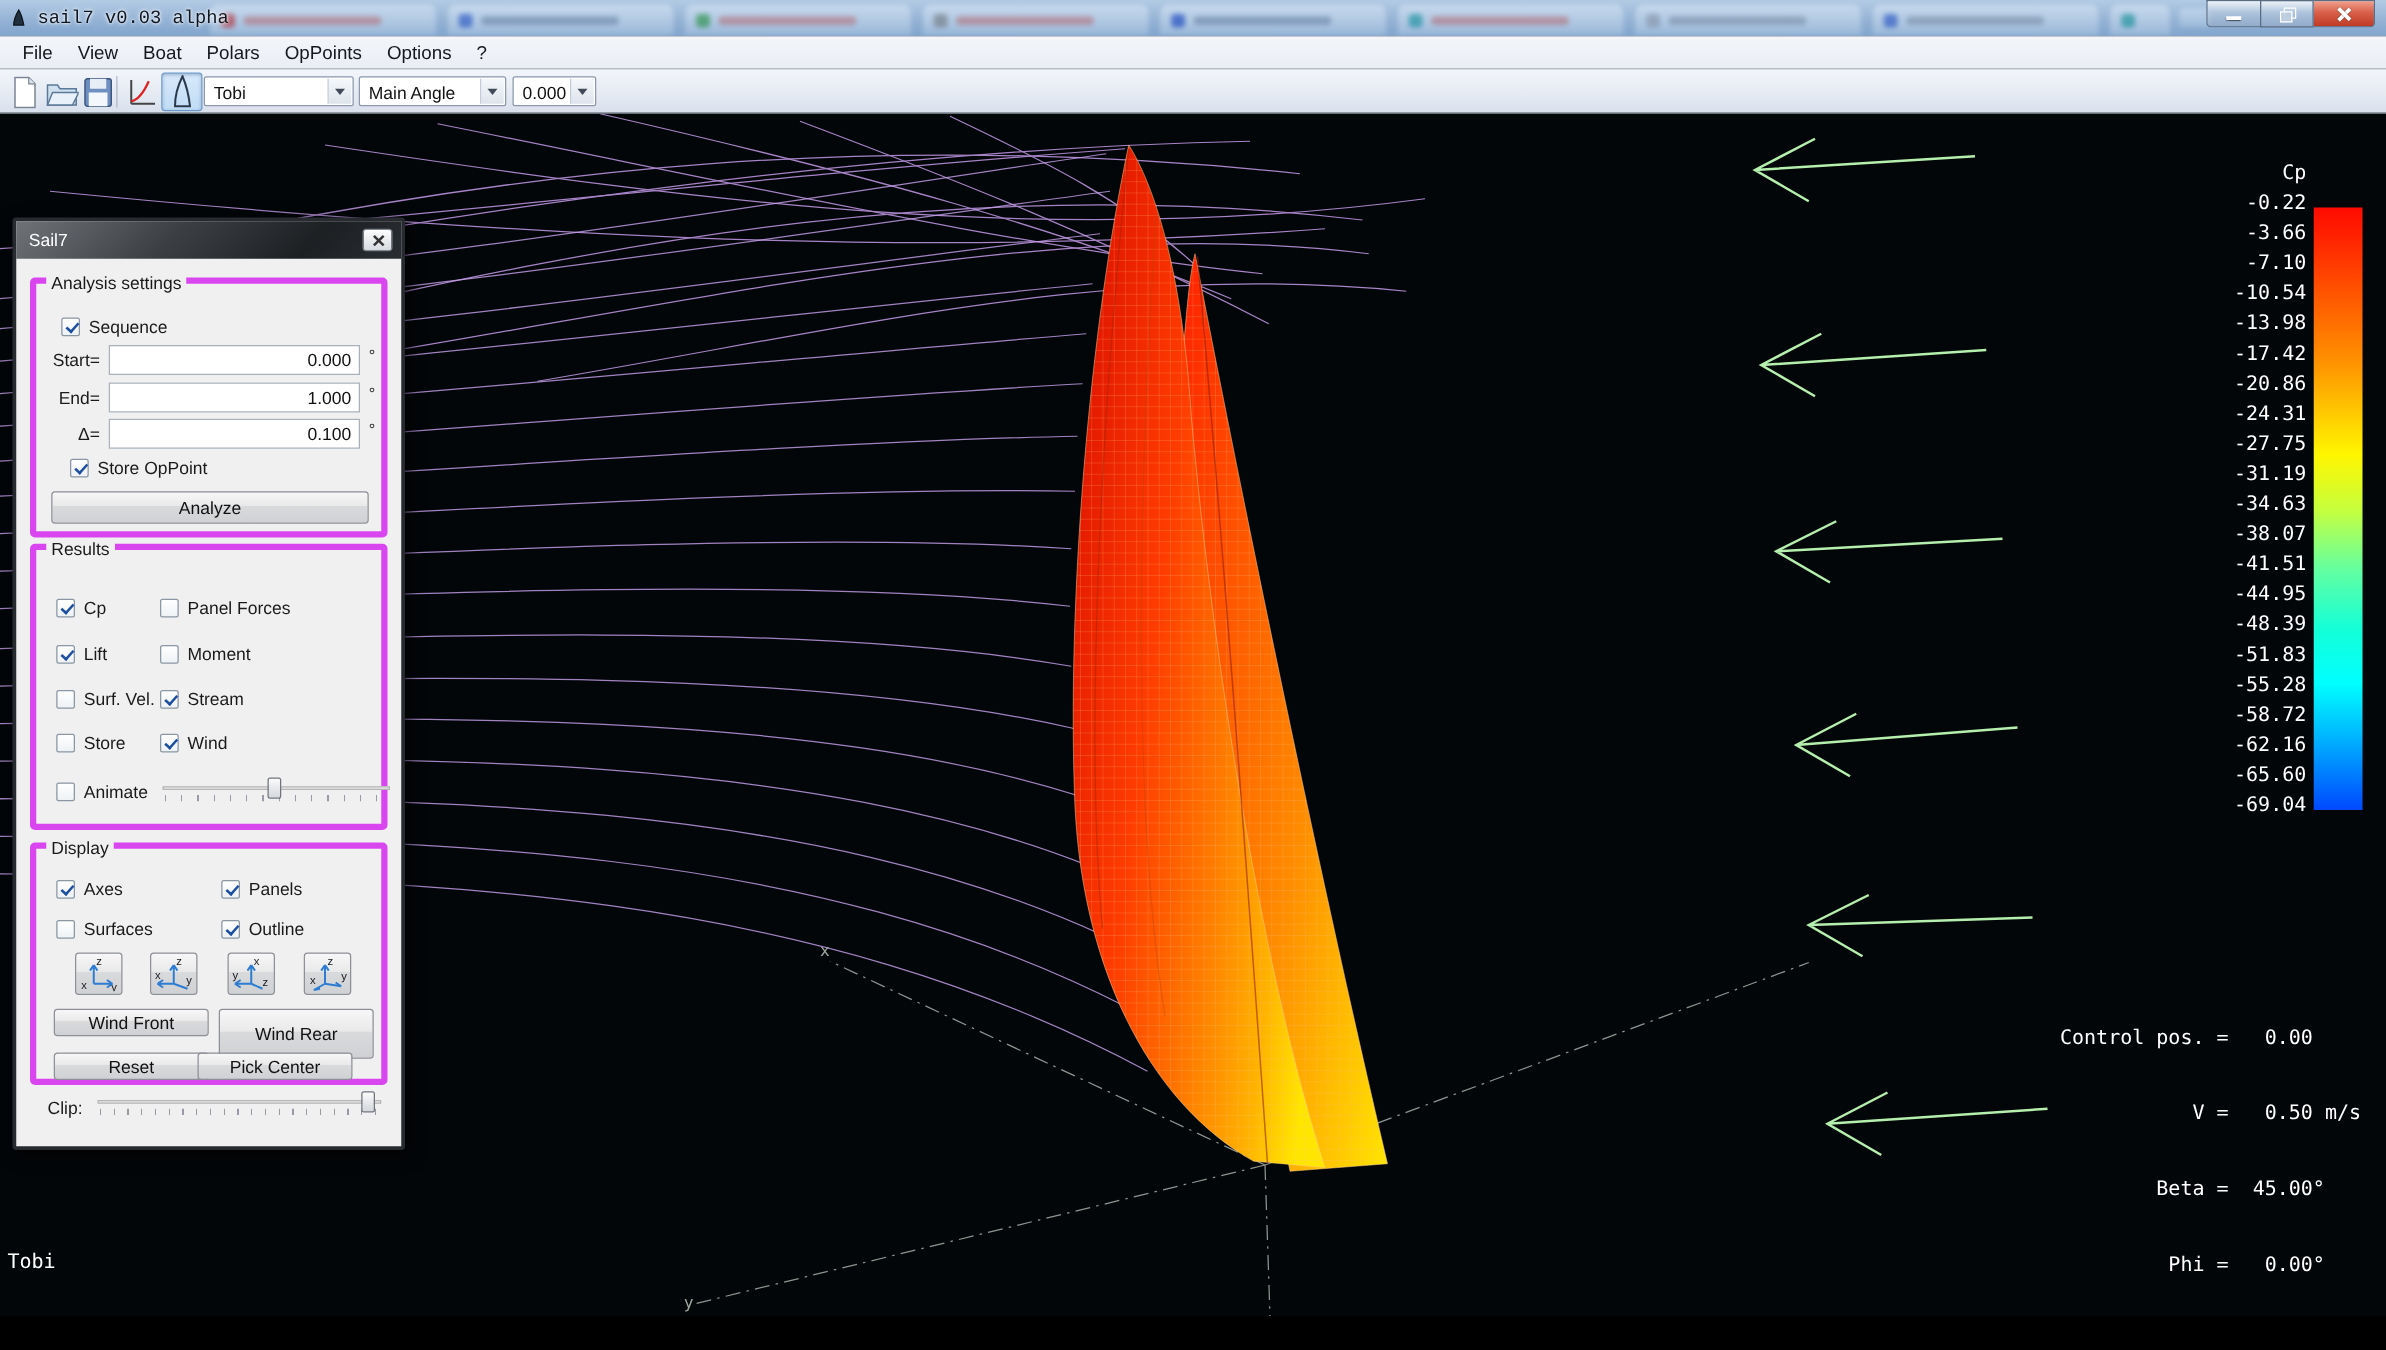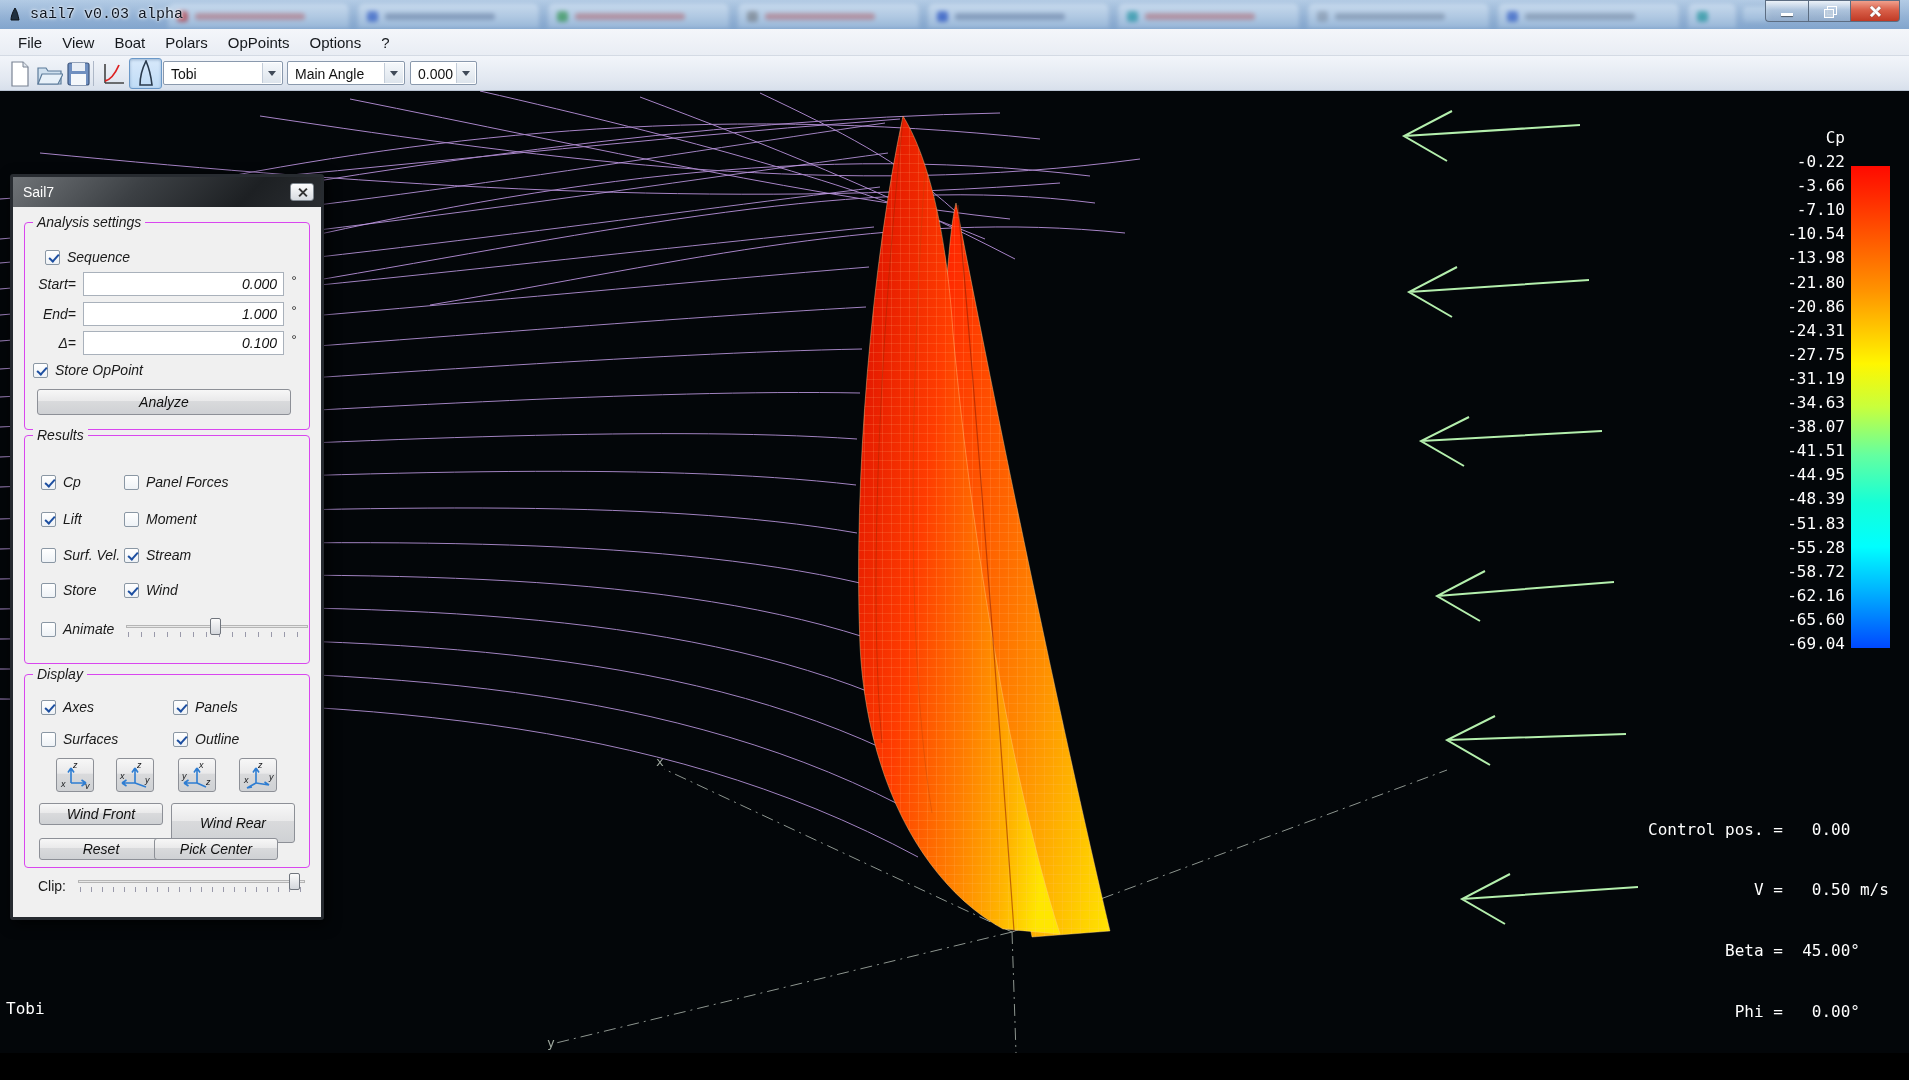--- a/index.html
+++ b/index.html
@@ -72,21 +72,21 @@
   .dialog { position:absolute; left:10px; top:83px; width:314px; height:746px; background:#f0f0f0;
     border:3px solid #272b30; border-radius:3px; box-shadow:3px 4px 14px rgba(0,0,0,.8); }
   .dlg-title { position:absolute; left:0; top:0; right:0; height:30px;
     background:linear-gradient(135deg,#6f7377 0%,#3c4044 40%,#1d2023 75%,#2a2d31 100%);
     color:#fff; font-size:14px; line-height:30px; padding-left:10px; }
   .dlg-close { position:absolute; right:7px; top:6px; width:24px; height:18px; border:1px solid #7e868e;
     border-radius:3px; background:linear-gradient(180deg,#fdfdfd,#d7dbe0); display:flex; align-items:center; justify-content:center; }
   .dlg-x { position:relative; width:9px; height:9px; }
   .dlg-x::before,.dlg-x::after { content:""; position:absolute; left:4px; top:-1px; width:2px; height:11px; background:#333; }
   .dlg-x::before { transform:rotate(45deg); } .dlg-x::after { transform:rotate(-45deg); }
-  .group { position:absolute; left:11px; width:286px; border:1px solid #d946ef; border-radius:4px;font-style:italic; }
+  .group { position:absolute; left:11px; width:286px; border:5px solid #d946ef; border-radius:4px; }
   .group-label { position:absolute; left:8px; top:-9px; background:#f0f0f0; padding:0 4px; font-size:14px; color:#1a1a1a; }
   .cbrow { position:absolute; display:flex; align-items:center; gap:7px; }
   .cb { width:15px; height:15px; border:1px solid #8a97a4; border-radius:2px;
     background:linear-gradient(180deg,#fff,#eef2f6); position:relative; flex:none; }
   .cb.checked::after { content:""; position:absolute; left:2.5px; top:3px; width:8px; height:4px;
     border-left:2.4px solid #1d4fa1; border-bottom:2.4px solid #1d4fa1; transform:rotate(-48deg); }
   .cblabel { font-size:14px; color:#1a1a1a; white-space:nowrap; }
   .fieldlabel { position:absolute; font-size:14px; color:#1a1a1a; text-align:right; }
   .numfield { position:absolute; height:24px; background:#fff; border:1px solid #a9b1bb; }
   .numfield .nv { position:absolute; right:6px; top:3px; font-size:14px; color:#111; }
@@ -313,21 +313,21 @@
     <span class="ax-label" style="left:656px;top:663px">x</span>
     <span class="ax-label" style="left:547px;top:944px">y</span>
 
     <div class="legend-labels">
       <div>Cp</div>
       <div>-0.22</div>
       <div>-3.66</div>
       <div>-7.10</div>
       <div>-10.54</div>
       <div>-13.98</div>
-      <div>-21.80</div>
+      <div>-17.42</div>
       <div>-20.86</div>
       <div>-24.31</div>
       <div>-27.75</div>
       <div>-31.19</div>
       <div>-34.63</div>
       <div>-38.07</div>
       <div>-41.51</div>
       <div>-44.95</div>
       <div>-48.39</div>
       <div>-51.83</div>
@@ -382,21 +382,21 @@
         <span class="fieldlabel" style="left:0;top:83px;width:51px">End=</span>
         <div class="numfield" style="left:58px;top:79px;width:201px">
           <span class="nv">1.000</span>
         </div>
         <span class="deg" style="left:266px;top:80px">°</span>
         <span class="fieldlabel" style="left:0;top:112px;width:51px">Δ=</span>
         <div class="numfield" style="left:58px;top:108px;width:201px">
           <span class="nv">0.100</span>
         </div>
         <span class="deg" style="left:266px;top:109px">°</span>
-        <div class="cbrow" style="left:8px;top:139px">
+        <div class="cbrow" style="left:27px;top:139px">
           <span class="cb checked"></span>
           <span class="cblabel">Store OpPoint</span>
         </div>
         <div class="btn" style="left:12px;top:166px;width:254px;height:26px">Analyze</div>
       </div>
 
       <div class="group" style="top:258px;height:229px">
         <span class="group-label">Results</span>
         <div class="cbrow" style="left:16px;top:38px">
             <span class="cb checked"></span>

